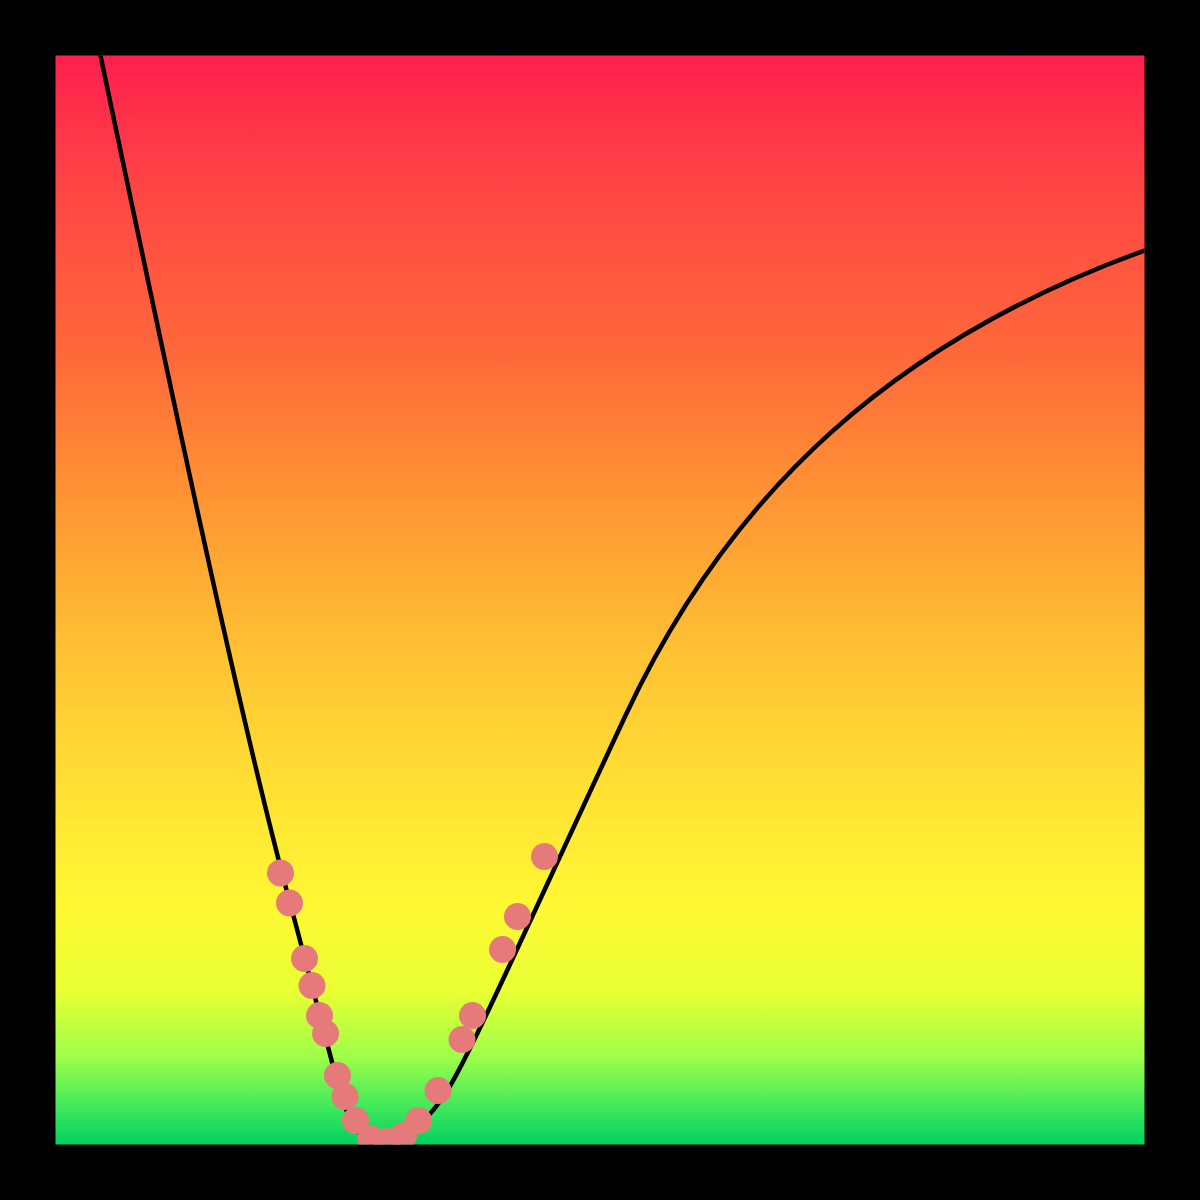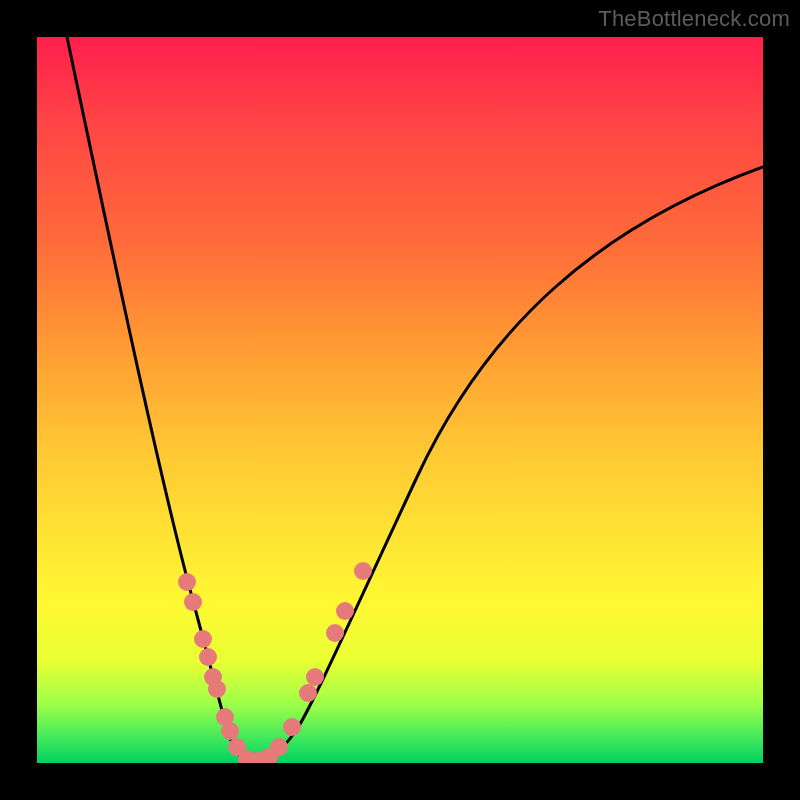--- a/index.html
+++ b/index.html
@@ -53,21 +53,20 @@
     color: #5c5c5c;
     font-size: 22px;
     letter-spacing: 0.2px;
     user-select: none;
   }
 </style>
 </head>
 <body>
 
 <div class="outer">
-  <div class="watermark">TheBottleneck.com</div>
   <div class="plot">
     <svg class="curves" viewBox="0 0 726 726" preserveAspectRatio="none">
       <g id="curve-layer">
           <path d="M 30 0 C 70 190, 120 430, 155 560 S 190 700, 200 715 S 212 724, 221 724" fill="none" stroke="#000000" stroke-width="3" stroke-linecap="round"></path>
           <path d="M 221 724 C 230 724, 243 716, 258 695 S 310 590, 380 440 S 560 190, 726 130" fill="none" stroke="#000000" stroke-width="3" stroke-linecap="round"></path>
         </g>
       <g id="marker-layer">
           <circle cx="150" cy="545" r="9" fill="#e67a7a"></circle>
           <circle cx="156" cy="565" r="9" fill="#e67a7a"></circle>
           <circle cx="166" cy="602" r="9" fill="#e67a7a"></circle>

